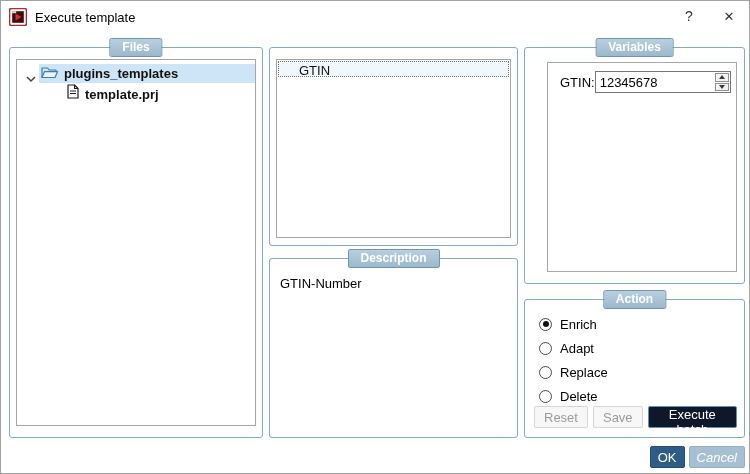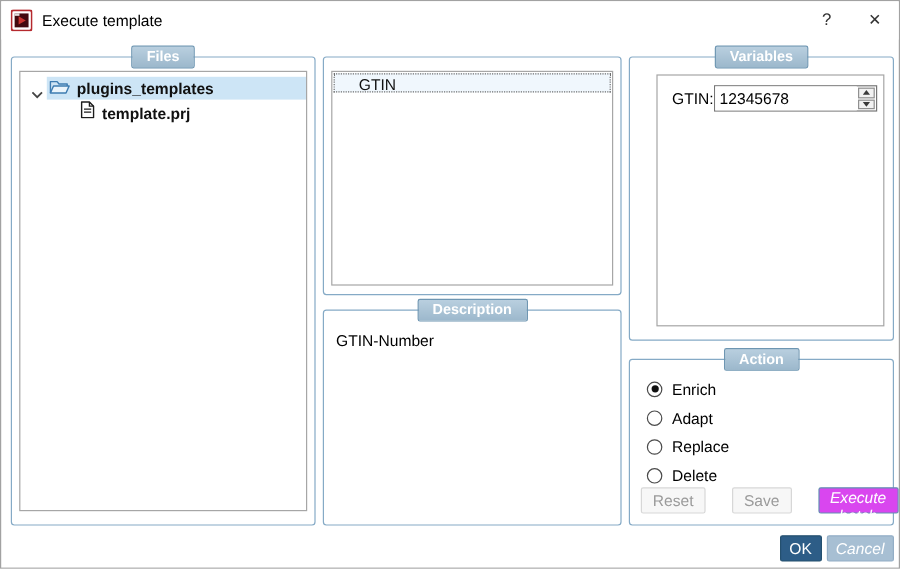--- a/index.html
+++ b/index.html
@@ -88,31 +88,31 @@
   .radio-row { display:flex; align-items:center; height:24px; cursor:default; }
   .radio {
     width:13px; height:13px; border:1px solid #4a4a4a; border-radius:50%;
     background:#fff; display:inline-flex; align-items:center; justify-content:center; flex:0 0 auto;
   }
   .radio.checked::after { content:""; width:6px; height:6px; border-radius:50%; background:#101010; }
   .radio-label { margin-left:8px; font-size:13px; color:#000; }
 
   .action-buttons {
     position:absolute; left:9px; right:7px; bottom:9px;
-    display:flex; align-items:center; gap:22px;
+    display:flex; align-items:center; gap:5px;
   }
   .btn {
     height:22px; border-radius:2px; font-family:"Liberation Sans",sans-serif;
     font-size:13px; padding:0 9px; cursor:pointer;
   }
   .btn.disabled {
     background:#f7f7f7; border:1px solid #d7d7d7; color:#9b9b9b; cursor:default;
   }
   .btn.steel {
-    background:#d946ef; border:1px solid #6290b2; color:#fff;font-style:italic;
+    background:#0f172a; border:1px solid #6290b2; color:#fff;
   }
   .btn-save { margin-left:auto; }
 
   
   .footer-buttons { position:absolute; right:4px; bottom:5px; display:flex; gap:4px; }
   .btn.ok     { background:#2d5d87; border:1px solid #24506f; color:#fff; padding:0 7px; }
   .btn.cancel { background:#a7bfd3; border:1px solid #93aec6; color:#fff; padding:0 7px;font-style:italic; }
 </style>
 </head>
 <body>

